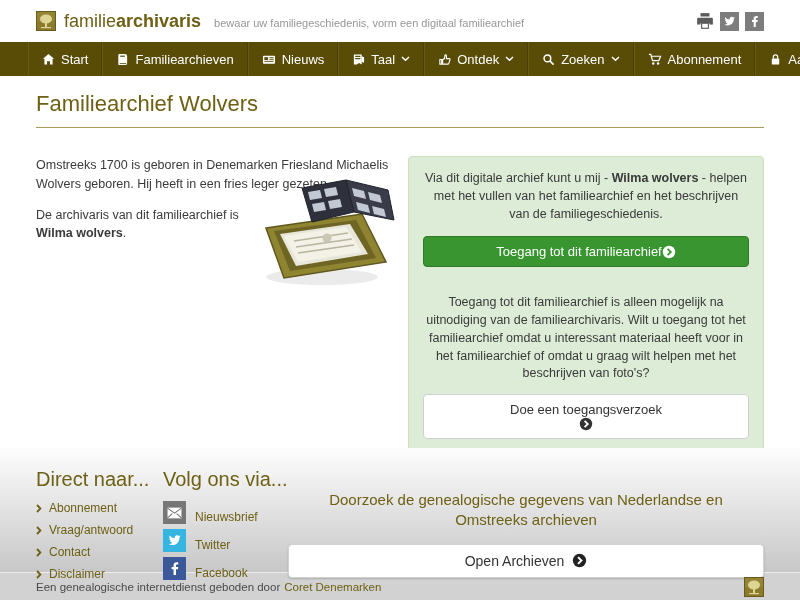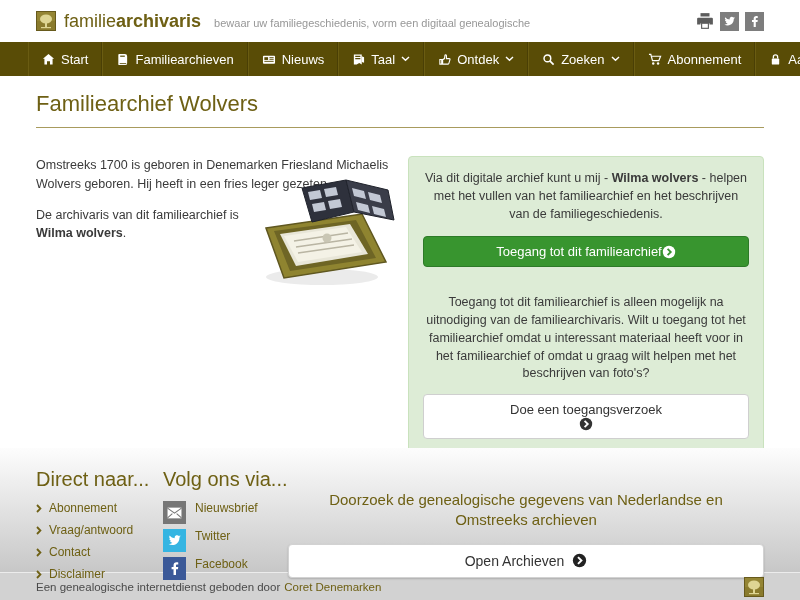--- a/index.html
+++ b/index.html
@@ -56,21 +56,21 @@
 
   
   .site-footer { position:absolute; left:0; right:0; bottom:0; }
   .footer-top { background:linear-gradient(#fdfdfd, #c7c7c7); padding-top:14px; height:124px; }
   .footer-grid { display:flex; }
   .f-heading { font-size:20px; color:#6e6014; font-weight:400; margin:6px 0 10px; }
   .col-direct { width:127px; }
   .col-follow { width:125px; }
   .col-search { flex:1; text-align:center; }
   .direct-link { display:flex; align-items:center; gap:7px; color:#6e6014; font-size:12px; margin:8px 0; cursor:pointer; text-decoration:none; }
-  .follow-row { display:flex; align-items:flex-start; gap:9px; margin:5px 0; cursor:pointer; }
+  .follow-row { display:flex; align-items:flex-end; gap:9px; margin:5px 0; cursor:pointer; }
   .social-sq { width:23px; height:23px; display:flex; align-items:center; justify-content:center; flex:0 0 auto; }
   .bg-gray { background:#767676; } .bg-twitter { background:#35b5e2; } .bg-facebook { background:#3b5998; }
   .follow-label { color:#6e6014; font-size:12px; }
   .search-heading { color:#6e6014; font-size:15px; line-height:1.35; margin:28px auto 13px; max-width:450px; }
   .open-btn {
     display:flex; justify-content:center; align-items:center; gap:8px; width:100%;
     background:#fff; border:1px solid #d2d2d2; border-radius:4px; padding:8px 0;
     font-size:14px; color:#333; cursor:pointer; box-shadow:0 1px 2px rgba(0,0,0,.18);
     font-family:"Liberation Sans",sans-serif;
   }
@@ -85,21 +85,21 @@
 <header class="site-header container pad">
   <svg class="brand-logo" viewBox="0 0 20 20">
     <rect width="20" height="20" fill="#8a7b2d"></rect>
     <rect x="0" y="0" width="20" height="10" fill="#948534"></rect>
     <rect x="0.5" y="0.5" width="19" height="19" fill="none" stroke="#675a1c"></rect>
     <ellipse cx="10" cy="8" rx="6" ry="4.6" fill="#ded593"></ellipse>
     <rect x="9" y="11" width="2" height="5.5" fill="#ded593"></rect>
     <rect x="5" y="16" width="10" height="1.2" fill="#ded593"></rect>
   </svg>
   <a class="brand"><span>familie</span><span class="bold">archivaris</span></a>
-  <span class="tagline">bewaar uw familiegeschiedenis, vorm een digitaal genealogische</span>
+  <span class="tagline">bewaar uw familiegeschiedenis, vorm een digitaal familiearchief</span>
   <span class="header-icons">
     <svg width="18" height="18" viewBox="0 0 16 16" style="cursor:pointer">
       <path d="M4 1h8v3H4z" fill="#5c5c5c"></path>
       <path d="M2 5h12a1 1 0 0 1 1 1v5h-3v-1H4v1H1V6a1 1 0 0 1 1-1z" fill="#5c5c5c"></path>
       <rect x="5" y="10" width="6" height="4.5" fill="#fff" stroke="#5c5c5c"></rect>
     </svg>
     <span class="icon-sq">
       <svg width="13" height="13" viewBox="0 0 14 14">
           <path fill="#fff" d="M13 3.2c-.4.2-.9.4-1.4.4.5-.3.9-.8 1.1-1.4-.5.3-1 .5-1.6.6a2.3 2.3 0 0 0-4 1.6c0 .2 0 .4.1.5A6.6 6.6 0 0 1 2.4 2.4a2.3 2.3 0 0 0 .7 3.1c-.4 0-.7-.1-1-.3 0 1.1.8 2 1.8 2.3-.3.1-.7.1-1 0 .3.9 1.1 1.6 2.1 1.6A4.7 4.7 0 0 1 1.5 10.2 6.6 6.6 0 0 0 5 11.2c4.3 0 6.6-3.5 6.6-6.6v-.3c.5-.3.9-.8 1.4-1.1z"></path>
         </svg>

